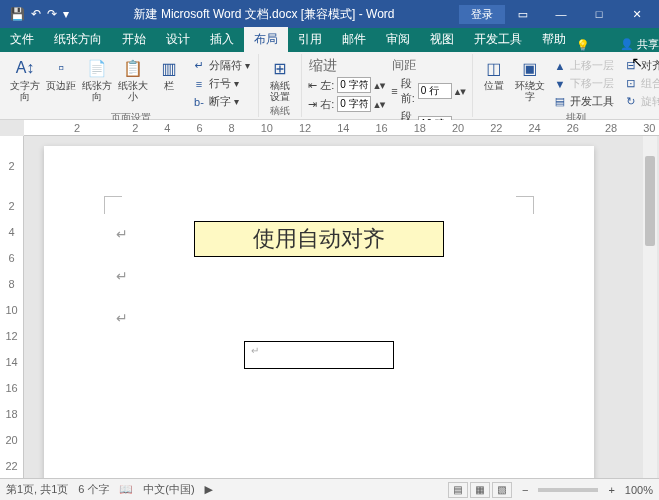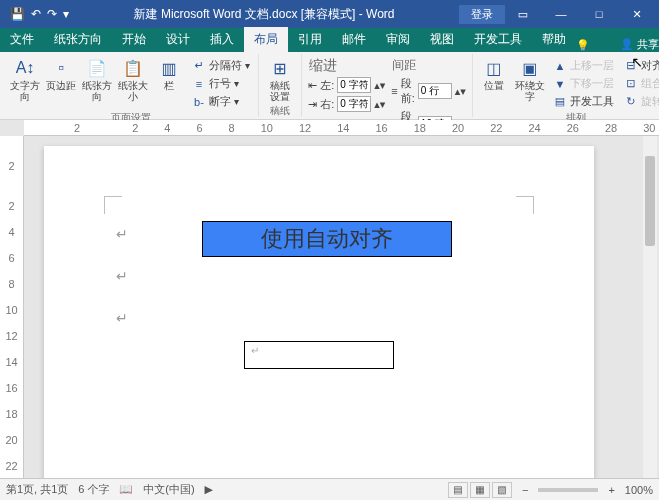--- a/index.html
+++ b/index.html
@@ -32,21 +32,21 @@
 .disabled{color:#bfbfbf}
 .ruler-h{height:16px;background:#fff;border-bottom:1px solid #c8c8c8;margin-left:24px;display:flex;align-items:center;font-size:9px;color:#777;position:relative;overflow:hidden}
 .ruler-h .marks{position:absolute;left:50px;display:flex;gap:26px}
 .content-area{display:flex;height:364px}
 .ruler-v{width:24px;background:#fff;border-right:1px solid #c8c8c8;display:flex;flex-direction:column;align-items:center;font-size:9px;color:#777;padding-top:10px;gap:14px}
 .doc-scroll{flex:1;background:#e6e6e6;overflow:auto;padding:10px 0 0 20px;position:relative}
 .page{width:550px;height:700px;background:#fff;box-shadow:0 2px 6px rgba(0,0,0,.2);position:relative;padding:60px 70px}
 .page .corner{position:absolute;width:18px;height:18px;border-color:#bfbfbf}
 .page .corner.tl{top:50px;left:60px;border-left:1px solid #bfbfbf;border-top:1px solid #bfbfbf}
 .page .corner.tr{top:50px;right:60px;border-right:1px solid #bfbfbf;border-top:1px solid #bfbfbf}
-.textbox1{position:absolute;top:75px;left:158px;width:250px;height:36px;border:1px solid #000;display:flex;align-items:center;justify-content:center;font-size:22px;color:#333;background:#3b82f6}
+.textbox1{position:absolute;top:75px;left:150px;width:250px;height:36px;border:1px solid #000;display:flex;align-items:center;justify-content:center;font-size:22px;color:#333;background:#fef9c3}
 .textbox2{position:absolute;top:195px;left:200px;width:150px;height:28px;border:1px solid #000;background:#fff;padding:3px 6px;font-size:10px;color:#aaa}
 .para-marks{position:absolute;top:80px;left:72px}
 .para-marks div{margin-bottom:26px;font-size:14px;color:#999}
 .statusbar{position:absolute;bottom:0;left:0;right:0;height:22px;background:#f3f3f3;border-top:1px solid #c8c8c8;display:flex;align-items:center;padding:4px 6px;font-size:10px;color:#555;gap:10px}
 .statusbar .spacer{flex:1}
 .statusbar .viewbtns{display:flex;gap:2px}
 .statusbar .vb{width:20px;height:16px;border:1px solid #c8c8c8;display:flex;align-items:center;justify-content:center;font-size:10px}
 .scrollbar-v{position:absolute;right:2px;top:136px;bottom:22px;width:14px;background:#f0f0f0}
 .scrollbar-v .thumb{position:absolute;left:2px;right:2px;top:20px;height:90px;background:#c1c1c1;border-radius:2px}
 .cursor{position:absolute;right:16px;top:54px;font-size:14px;color:#000;pointer-events:none}

